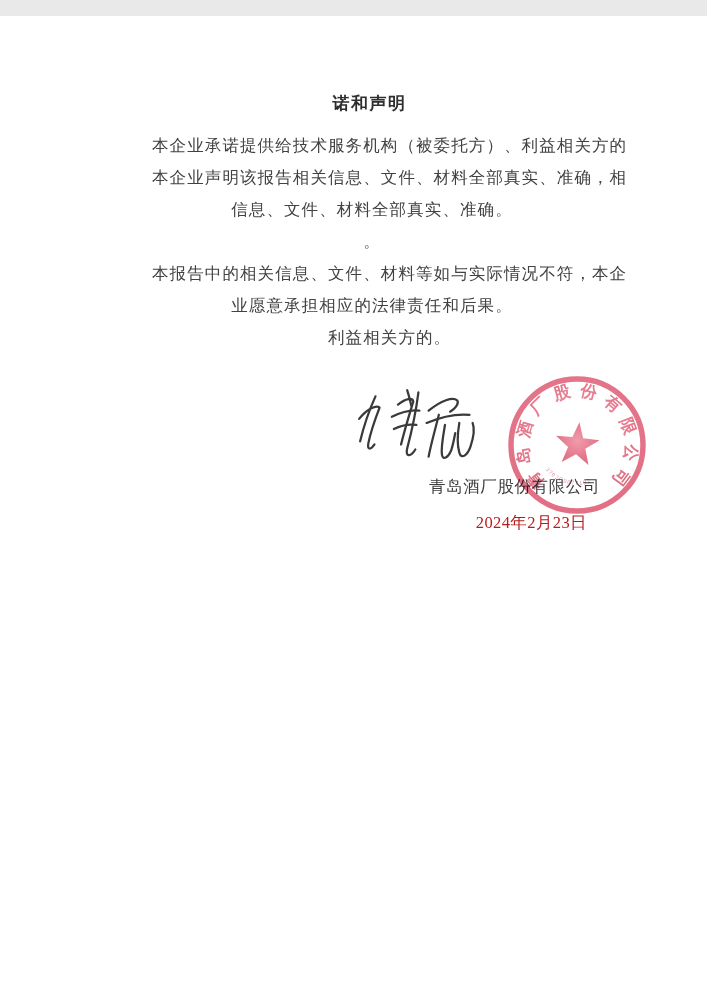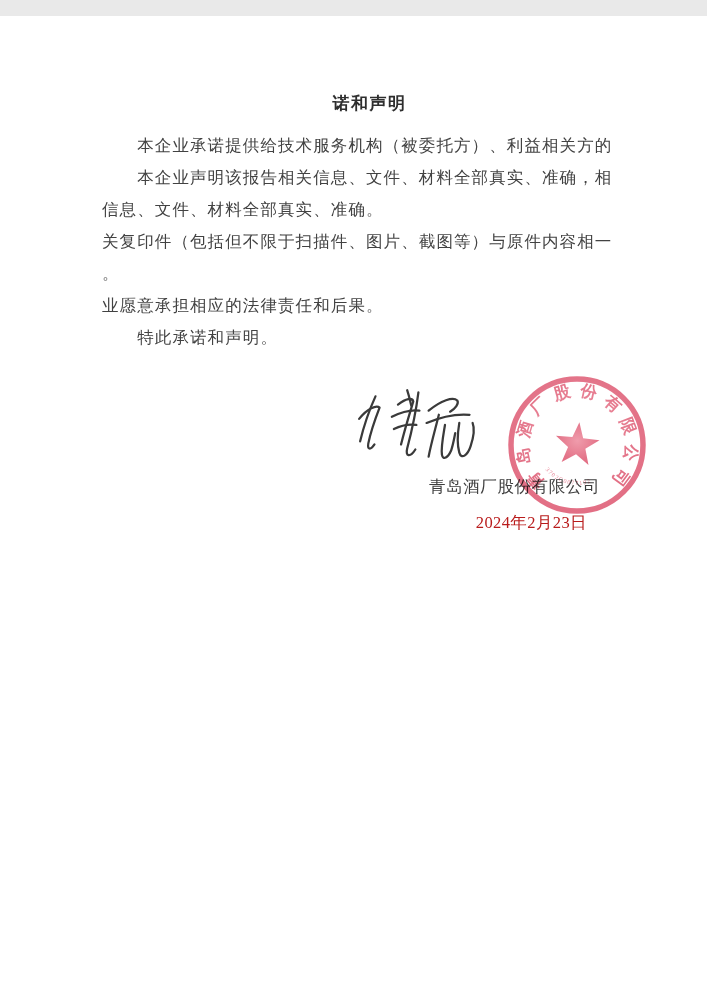--- a/index.html
+++ b/index.html
@@ -31,21 +31,21 @@
   .doc-body {
     position: absolute;
     top: 114px;
     left: 102px;
     width: 540px;
     font-size: 16.5px;
     line-height: 32px;
     letter-spacing: 1.1px;
     color: #424242;
   }
-  .doc-line { white-space: pre; }
+  .doc-line { white-space: pre; text-align: center; }
 
   .signature-svg {
     position: absolute;
     left: 350px;
     top: 364px;
     width: 145px;
     height: 92px;
   }
   .signature-svg path {
     fill: none;
@@ -87,24 +87,24 @@
 <body>
 
 <div class="page">
 
   <h1 class="doc-title">诺和声明</h1>
 
   <div class="doc-body">
     <div class="doc-line">　　本企业承诺提供给技术服务机构（被委托方）、利益相关方的</div>
     <div class="doc-line">　　本企业声明该报告相关信息、文件、材料全部真实、准确，相</div>
     <div class="doc-line">信息、文件、材料全部真实、准确。</div>
-    <div class="doc-line">关复印件（包括但不限于扫描件、图片、截图等）与原件内容相一</div>
     <div class="doc-line">。</div>
+    <div class="doc-line">　　本报告中的相关信息、文件、材料等如与实际情况不符，本企</div>
     <div class="doc-line">业愿意承担相应的法律责任和后果。</div>
-    <div class="doc-line">　　特此承诺和声明。</div>
+    <div class="doc-line">　　利益相关方的。</div>
   </div>
 
   <div class="company-line">青岛酒厂股份有限公司</div>
 
   <div class="date-line">2024年2月23日</div>
 
   <svg class="signature-svg" viewBox="0 0 140 90" aria-hidden="true">
     <g>
       <path d="M24,16 C19,27 13,43 9,60"></path>
       <path d="M8,38 C16,28 25,24 28,27 C23,40 19,52 17,62 C16,68 19,69 23,63"></path>

